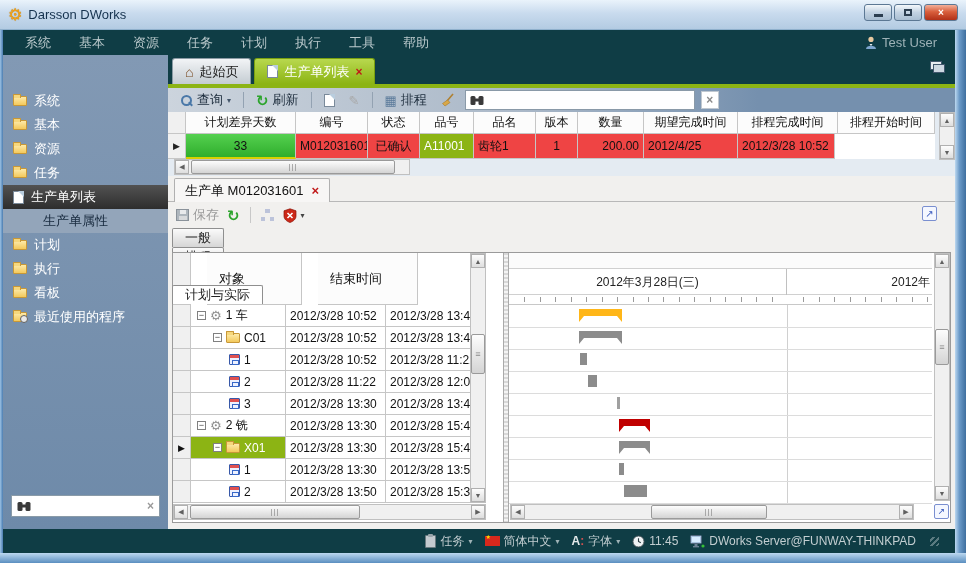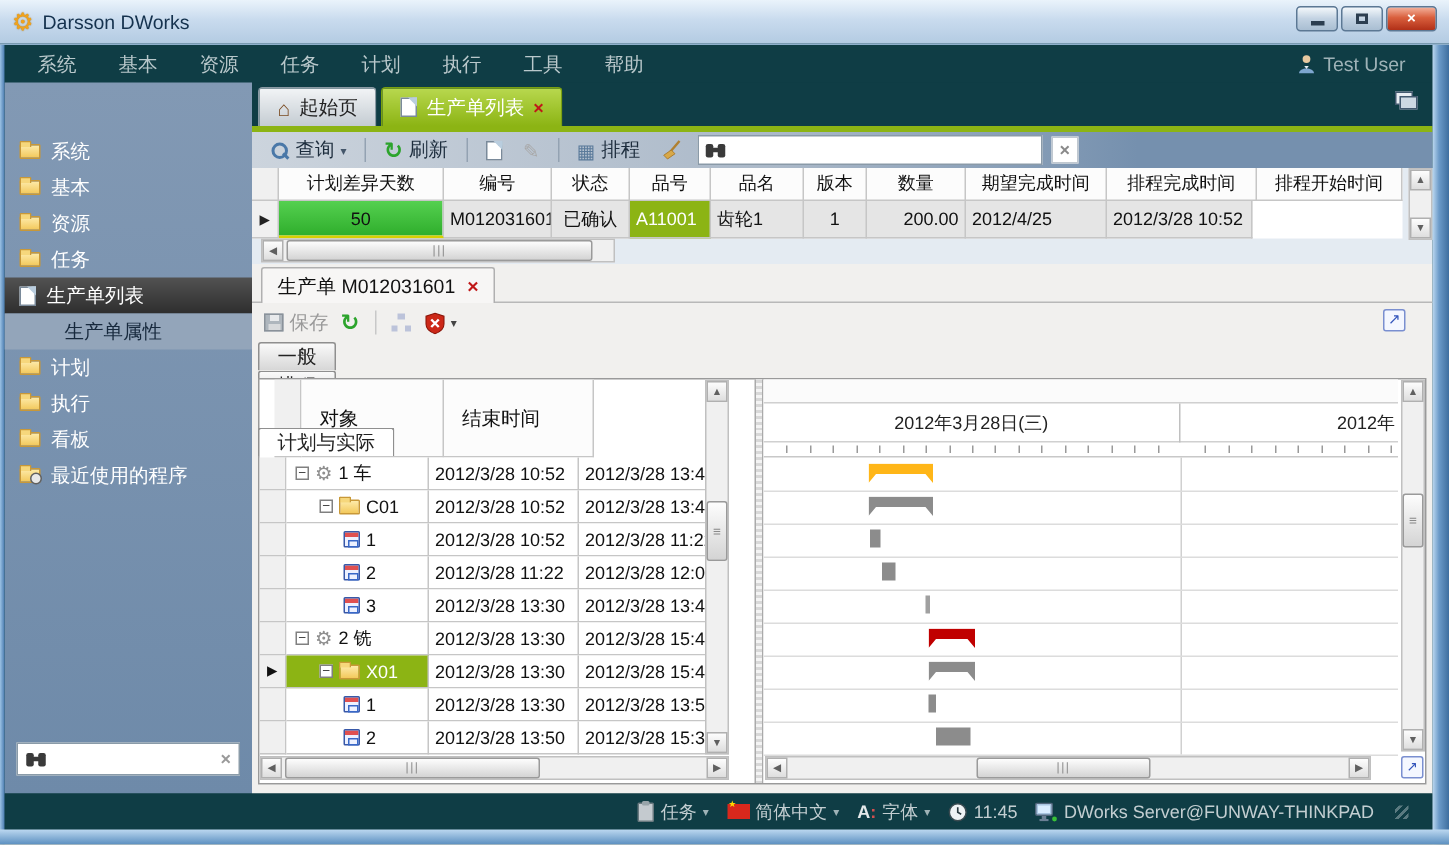--- a/index.html
+++ b/index.html
@@ -110,21 +110,21 @@
     font-weight:bold; font-size:12px; text-align:center; line-height:16px; }
   .ic-binoc { flex:none; }
 
   
   .gridwrap { position:absolute; left:168px; top:112px; width:787px; height:64px; background:#e4ebf2; }
   .gtable { position:absolute; left:0; top:0; display:flex; flex-direction:column; background:#fff;justify-content:center; }
   .g-row { display:flex; }
   .g-cell { border-right:1px solid #c6c6c6; border-bottom:1px solid #c6c6c6; font-size:12px; color:#111;
     display:flex; align-items:center; justify-content:center; overflow:hidden; white-space:nowrap; flex:none; }
   .g-head .g-cell { height:22px; background:#fcfcfc; }
-  .g-data .g-cell { height:25px; background:#e5e5e5; justify-content:flex-start; padding:0 4px; }
+  .g-data .g-cell { height:25px; background:#ef4444; justify-content:flex-start; padding:0 4px; }
   .g-data .g-cell.center { justify-content:center; }
   .g-data .g-cell.right { justify-content:flex-end; }
   .g-data .g-cell.greenfill { background:linear-gradient(#55d050,#2fae2c); justify-content:center; border-bottom:2px solid #d8d000; }
   .g-data .g-cell.limechip { background:#8cb414; color:#fff; }
   .g-cell.indicator { background:#f0f0f0; justify-content:center; color:#222; font-size:9px; }
 
   
   .hscroll { position:absolute; height:16px; background:#f0f0f0; border:1px solid #c0c0c0; display:flex; align-items:center; }
   .vscroll { position:absolute; width:16px; background:#f0f0f0; border:1px solid #c0c0c0; }
   .sb-arrow { width:14px; height:14px; background:linear-gradient(#fdfdfd,#dedede); border:1px solid #b0b0b0;
@@ -155,21 +155,21 @@
 
   .subtabs { position:absolute; left:4px; top:52px; height:24px; display:flex; align-items:flex-start;flex-direction:column; }
   .subtab { height:21px; padding:0 12px; display:flex; align-items:center; font-size:13px; color:#222;
     background:linear-gradient(#fafafa,#d6d6d6); border:1px solid #8f8f8f; border-bottom:none; border-radius:2px 2px 0 0; margin-right:3px; }
   .subtab.active { height:24px; background:#fff; position:relative; z-index:2; }
 
   .content { position:absolute; left:4px; top:76px; width:779px; height:271px; background:#fff; border:1px solid #9a9a9a; }
 
   
   .treepane { position:absolute; left:0; top:0; width:330px; height:269px; overflow:hidden; }
-  .t-head { display:flex; position:absolute; left:10px; top:0; }
+  .t-head { display:flex; position:absolute; left:0; top:0;gap:16px; }
   .t-hcell { height:52px; border-right:1px solid #c6c6c6; border-bottom:1px solid #c6c6c6; background:#fcfcfc;
     font-size:13px; color:#111; display:flex; align-items:center; padding-left:12px; flex:none; }
   .t-hcell.ind { padding:0; background:#f0f0f0; }
   .t-rows { position:absolute; left:0; top:52px; }
   .t-row { display:flex; }
   .t-cell { height:22px; border-right:1px solid #c6c6c6; border-bottom:1px solid #c6c6c6; font-size:12px; color:#111;
     display:flex; align-items:center; padding:0 4px; white-space:nowrap; overflow:hidden; flex:none; background:#fff; }
   .t-cell.ind { background:#f0f0f0; justify-content:center; font-size:9px; padding:0; }
   .t-cell.obj.selgreen { background:#8cb414; color:#fff; }
   .expander { width:9px; height:9px; border:1px solid #808080; background:#fff; color:#404040;
@@ -361,21 +361,21 @@
           <div class="g-cell" style="width:54px">品号</div>
           <div class="g-cell" style="width:62px">品名</div>
           <div class="g-cell" style="width:42px">版本</div>
           <div class="g-cell" style="width:66px">数量</div>
           <div class="g-cell" style="width:94px">期望完成时间</div>
           <div class="g-cell" style="width:100px">排程完成时间</div>
           <div class="g-cell" style="width:97px">排程开始时间</div>
         </div>
       <div class="g-row g-data" id="grid-row">
           <div class="g-cell indicator" style="width:18px">▶</div>
-          <div class="g-cell greenfill" style="width:110px">50</div>
+          <div class="g-cell greenfill" style="width:110px">33</div>
           <div class="g-cell " style="width:72px">M012031601</div>
           <div class="g-cell center" style="width:52px">已确认</div>
           <div class="g-cell limechip" style="width:54px">A11001</div>
           <div class="g-cell " style="width:62px">齿轮1</div>
           <div class="g-cell center" style="width:42px">1</div>
           <div class="g-cell right" style="width:66px">200.00</div>
           <div class="g-cell " style="width:94px">2012/4/25</div>
           <div class="g-cell " style="width:97px">2012/3/28 10:52</div>
         </div>
     </div>

